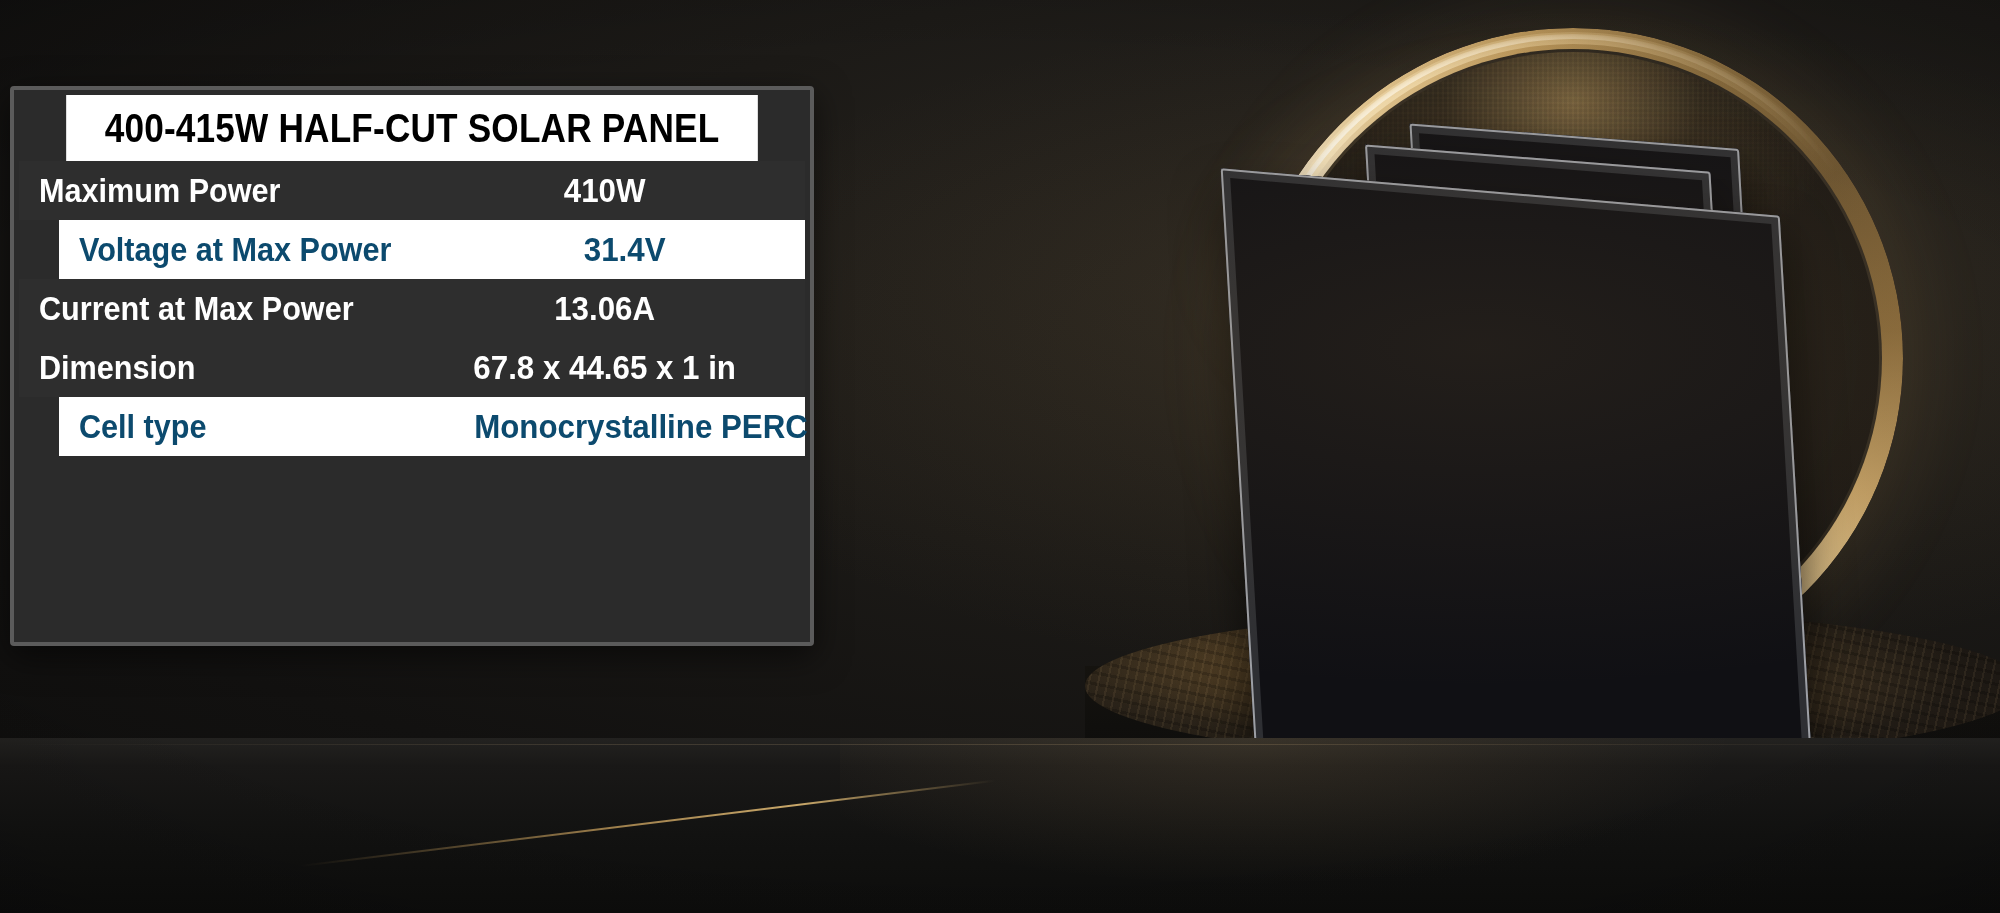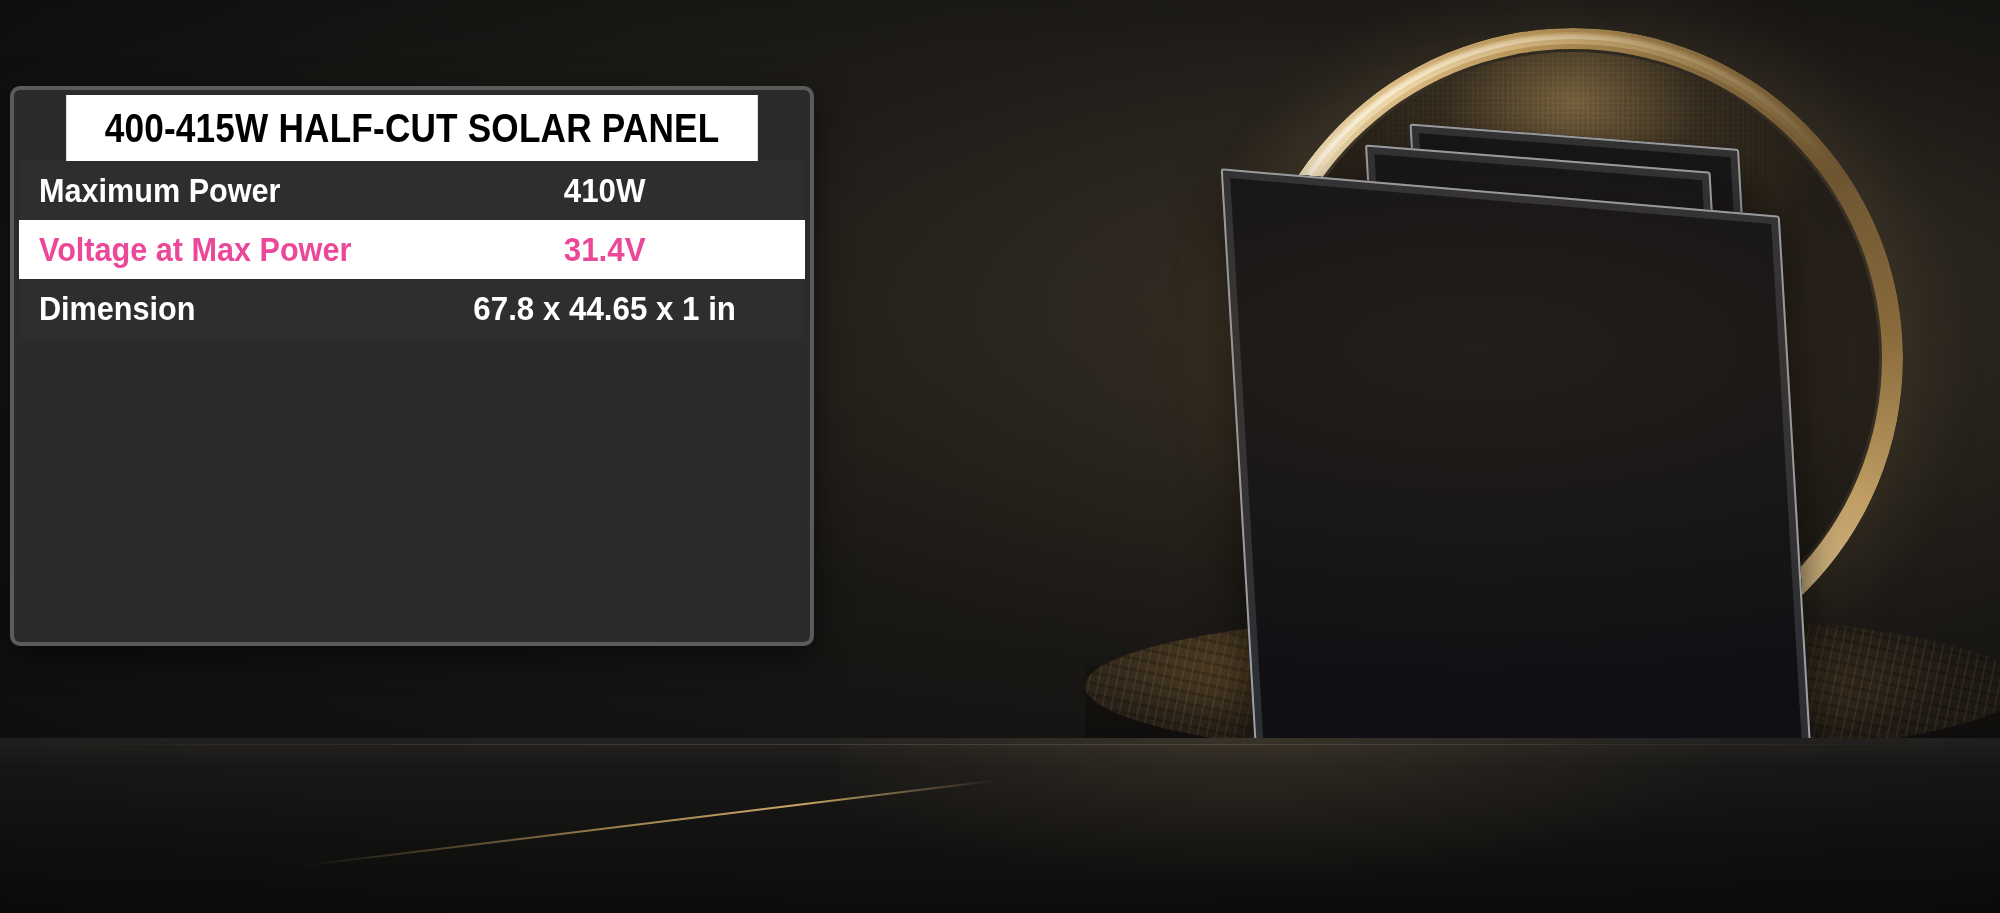--- a/index.html
+++ b/index.html
@@ -228,21 +228,21 @@
       repeating-linear-gradient(0deg, rgba(0,0,0,.66) 0 3px, rgba(0,0,0,0) 3px 40px),
       repeating-linear-gradient(90deg, rgba(0,0,0,.58) 0 3px, rgba(0,0,0,0) 3px 62px),
       linear-gradient(165deg, #20202b 0%, #191922 45%, #121218 100%);
   }
 
   
   #spec-card{
     position:absolute; left:10px; top:86px; width:804px; height:560px;
     background:#2b2b2b;
     border:4px solid #5b5b5b;
-    border-radius:10px;
+    border-radius:4px;
     padding:5px;
     box-shadow:0 10px 34px rgba(0,0,0,.55);
     z-index:5;
   }
   #spec-title{
     height:66px;
     background:#ffffff;
     display:flex; align-items:center; justify-content:center;
     color:#000;
     font-family:"Liberation Sans Narrow","Liberation Sans",sans-serif;
@@ -251,21 +251,21 @@
     letter-spacing:.2px;
     transform:scaleX(.88);
     white-space:nowrap;
   }
   .spec-row{
     height:59px;
     display:flex; align-items:center;
     padding:0 0 0 20px;
   }
   .spec-row.dark{ background:#2e2e2e; color:#ffffff; }
-  .spec-row.light{ background:#ffffff; color:#ec4899; }
+  .spec-row.light{ background:#ffffff; color:#0c4a6e;margin-left:40px; }
   .spec-label{
     font-family:"Liberation Sans Narrow","Liberation Sans",sans-serif;
     font-weight:bold;
     font-size:34px;
     transform:scaleX(.9);
     transform-origin:left center;
     white-space:nowrap;
     flex:0 0 380px;
   }
   .spec-value{
@@ -339,17 +339,25 @@
   <div id="spec-rows">
       <div class="spec-row dark">
         <div class="spec-label">Maximum Power</div>
         <div class="spec-value">410W</div>
       </div>
       <div class="spec-row light">
         <div class="spec-label">Voltage at Max Power</div>
         <div class="spec-value">31.4V</div>
       </div>
       <div class="spec-row dark">
+        <div class="spec-label">Current at Max Power</div>
+        <div class="spec-value">13.06A</div>
+      </div>
+      <div class="spec-row dark">
         <div class="spec-label">Dimension</div>
         <div class="spec-value">67.8 x 44.65 x 1 in</div>
       </div>
+      <div class="spec-row light">
+        <div class="spec-label">Cell type</div>
+        <div class="spec-value">Monocrystalline PERC</div>
+      </div>
     </div>
 </div>
 
 </body></html>

